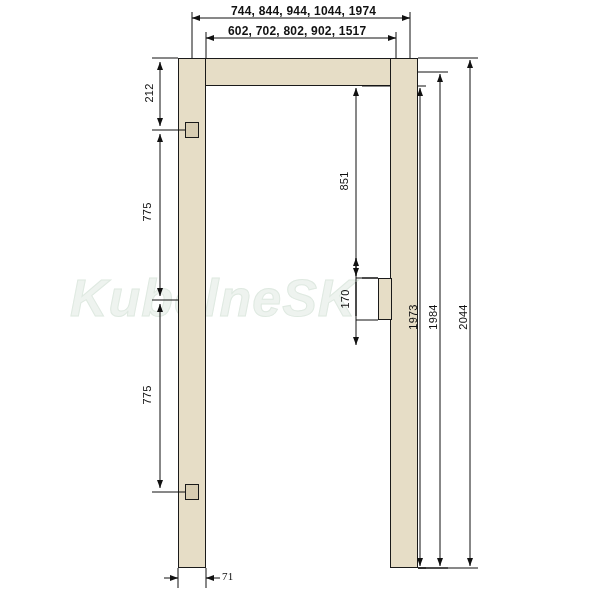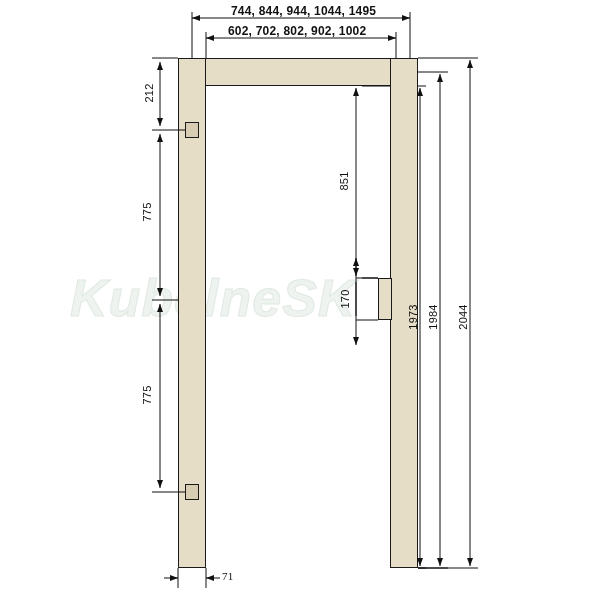--- a/index.html
+++ b/index.html
@@ -141,23 +141,23 @@
       <line x1="418" y1="568" x2="478" y2="568"></line>
       <line x1="470" y1="60" x2="470" y2="566" marker-start="url(#ahs)" marker-end="url(#ah)"></line>
 
       <line x1="178" y1="568" x2="178" y2="588"></line>
       <line x1="206" y1="568" x2="206" y2="588"></line>
       <line x1="164" y1="578" x2="178" y2="578" marker-end="url(#ah)"></line>
       <line x1="220" y1="578" x2="206" y2="578" marker-end="url(#ah)"></line>
     </g>
   </svg>
 
-  <div class="dim-label bold" style="left:231px; top:4px;">744, 844, 944, 1044, 1495</div>
+  <div class="dim-label bold" style="left:231px; top:4px;">744, 844, 944, 1044, 1974</div>
 
-  <div class="dim-label bold" style="left:228px; top:24px;">602, 702, 802, 902, 1002</div>
+  <div class="dim-label bold" style="left:228px; top:24px;">602, 702, 802, 902, 1517</div>
 
   <div class="dim-label vert-label" style="left:140px; top:87px; transform: rotate(-90deg);">212</div>
 
   <div class="dim-label vert-label" style="left:138px; top:206px; transform: rotate(-90deg);">775</div>
 
   <div class="dim-label vert-label" style="left:138px; top:389px; transform: rotate(-90deg);">775</div>
 
   <div class="dim-label vert-label" style="left:335px; top:175px; transform: rotate(-90deg);">851</div>
 
   <div class="dim-label vert-label" style="left:336px; top:293px; transform: rotate(-90deg);">170</div>

